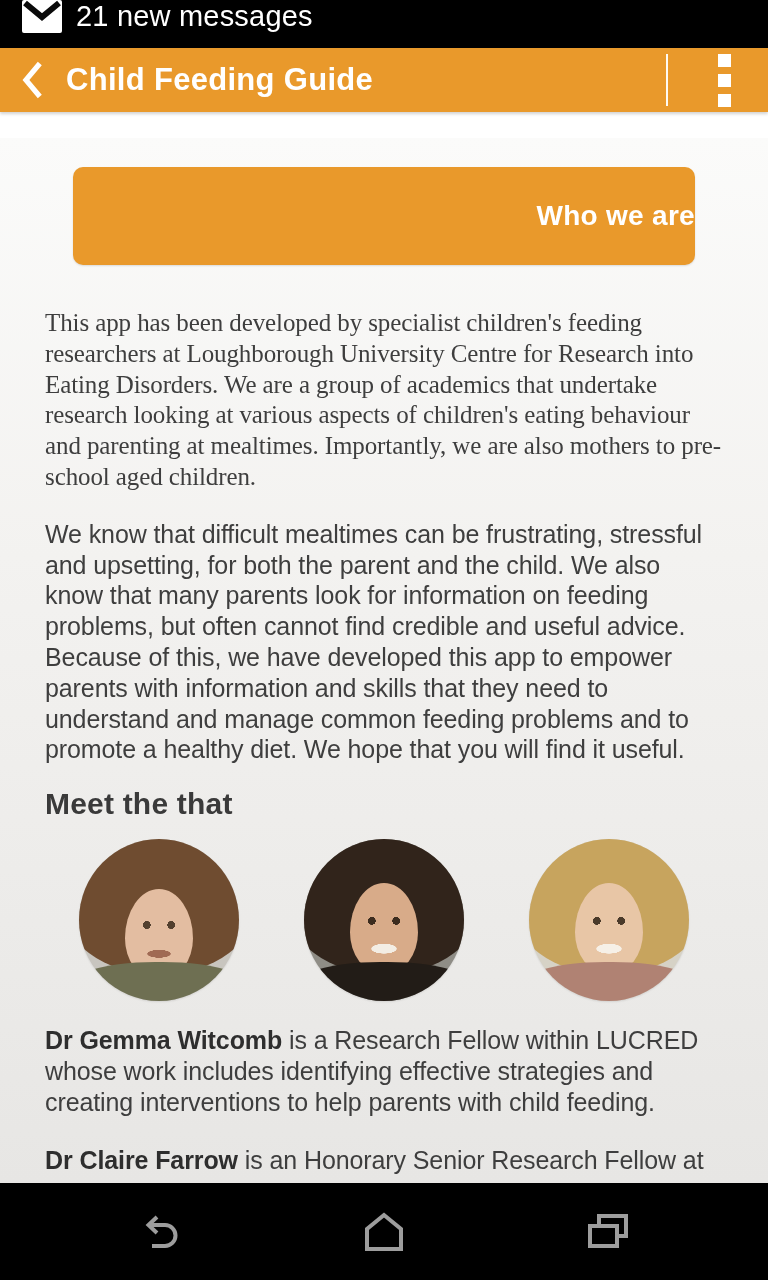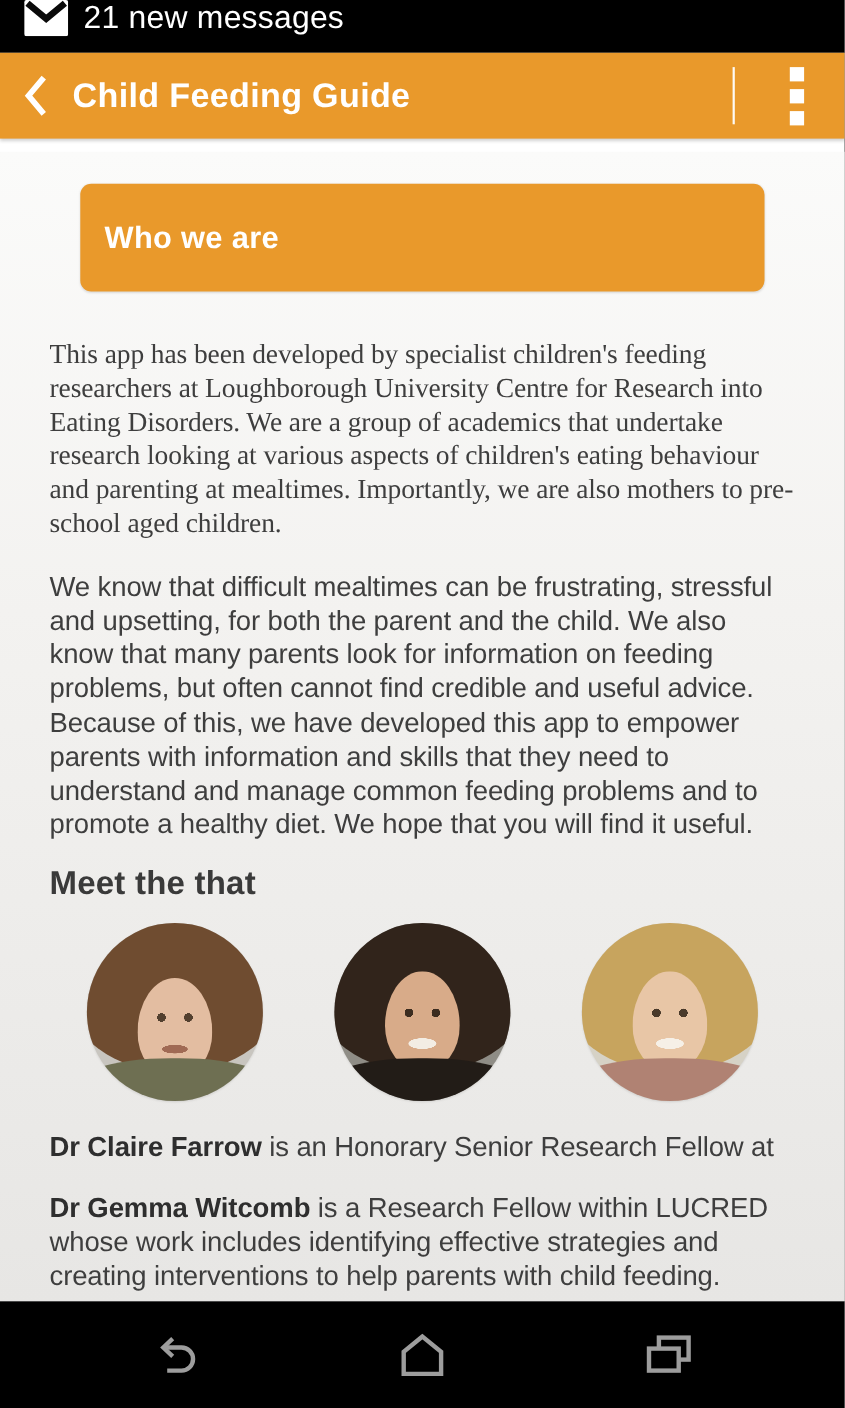--- a/index.html
+++ b/index.html
@@ -7,41 +7,41 @@
               font-family:"Liberation Sans", sans-serif; }
   .screen { position:relative; width:768px; height:1280px; background:#fff; overflow:hidden; }
 
   
   .statusbar { position:absolute; top:0; left:0; width:768px; height:48px;
                background:#000; display:flex; align-items:flex-start; padding-left:22px; }
   .statusbar .mail { width:40px; height:33px; flex:0 0 auto; }
   .statusbar .msg { color:#fff; font-size:29px; margin-left:14px; letter-spacing:0.2px; }
 
   
-  .appbar { position:absolute; top:48px; left:0; width:768px; height:78px;
+  .appbar { position:absolute; top:48px; left:0; width:768px; height:64px;
             background:#E9992B; display:flex; align-items:center;
             box-shadow:0 2px 3px rgba(0,0,0,0.18); z-index:3; }
   .back-btn { width:56px; height:64px; display:flex; align-items:center; justify-content:center; margin-left:4px; }
   .appbar-title { color:#fff; font-size:31px; font-weight:bold; letter-spacing:0.3px; margin-left:6px; }
   .appbar-spacer { flex:1; }
   .appbar-divider { width:2px; height:52px; background:rgba(255,255,255,0.95); margin-right:30px; }
   .overflow-btn { width:52px; height:70px; display:flex; flex-direction:column;
                   align-items:center; justify-content:center; gap:7px; margin-right:18px; }
   .overflow-btn .sq { width:13px; height:13px; background:#fff; }
 
   
   .content { position:absolute; top:138px; left:0; width:768px; height:1045px;
              background:linear-gradient(#fbfbfa, #f3f2f0 40%, #e7e6e4); overflow:hidden; }
   .content-inner { height:1036px; overflow:hidden; padding:0 45px; }
 
   .section-card { display:block; width:622px; height:98px; margin:29px 0 0 28px;
                   background:#E9992B; border-radius:10px;
                   box-shadow:0 1px 2px rgba(0,0,0,0.12);
                   color:#fff; font-size:28px; font-weight:bold; letter-spacing:0.3px;
-                  text-align:left; padding:0 0 0 22px; line-height:98px; border:none; }
+                  text-align:right; padding:0 0 0 22px; line-height:98px; border:none; }
 
   .body-text { color:#3e3e3e; font-size:25px; line-height:30.8px; letter-spacing:-0.1px; }
   .para1 { margin-top:43px;font-family:Liberation Serif, serif; }
   .para2 { margin-top:26px; }
   .bio { margin-top:0; }
   .bio b { color:#2e2e2e; }
   .bio1 { margin-top:24px; }
   .bio2 { margin-top:27px; }
 
   .team-heading { margin-top:22px; color:#3a3a3a; font-size:30px; font-weight:bold; letter-spacing:0.2px; }
@@ -138,23 +138,23 @@
           <div class="face"></div>
           <div class="shoulders"></div>
         </div>
         <div class="avatar a3">
           <div class="hair"></div>
           <div class="face"></div>
           <div class="shoulders"></div>
         </div>
       </div>
 
+      <p class="body-text bio bio1"><b>Dr Gemma Witcomb</b><span> is a Research Fellow within LUCRED whose work includes identifying effective strategies and creating interventions to help parents with child feeding.</span></p>
+
       <p class="body-text bio bio2"><b>Dr Claire Farrow</b><span> is an Honorary Senior Research Fellow at</span></p>
-
-      <p class="body-text bio bio1"><b>Dr Gemma Witcomb</b><span> is a Research Fellow within LUCRED whose work includes identifying effective strategies and creating interventions to help parents with child feeding.</span></p>
 
     </div>
   </div>
 
   <div class="navbar">
     <div class="nav-btn">
       <svg viewBox="0 0 48 48">
         <g fill="none" stroke="#9d9d9d" stroke-width="4">
           <path d="M13 17 H29 a10.5 10.5 0 0 1 0 21 H16"></path>
           <path d="M21 9 L12.5 17 L21 25"></path>

